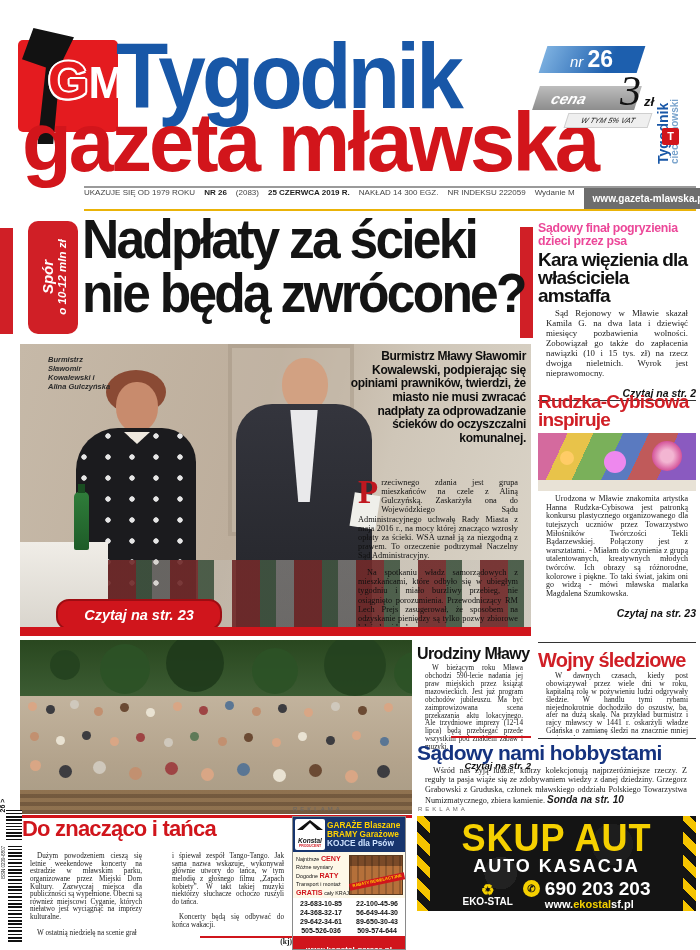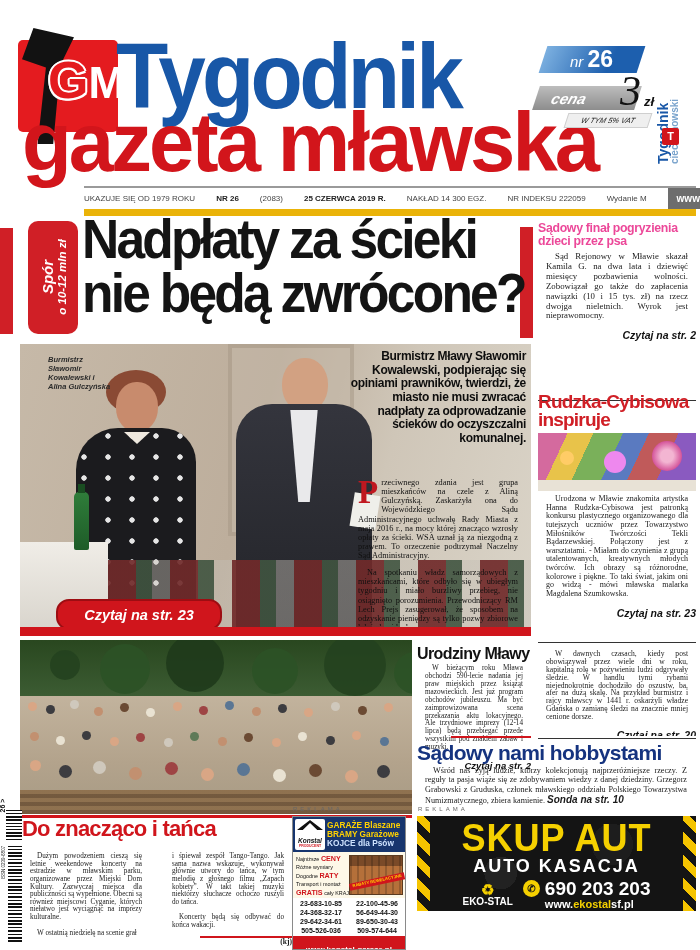--- a/index.html
+++ b/index.html
@@ -30,22 +30,22 @@
   .price-val{left:620px;top:70px;font-family:"Liberation Serif",serif;font-style:italic;font-size:42px;color:#111;line-height:1;}
   .price-unit{left:644px;top:94px;font-size:13px;font-weight:bold;font-style:italic;color:#111;}
   .badge-vat{left:566px;top:113px;width:82px;height:13px;background:#efefef;border:1px solid #cfcfcf;
              transform:skewX(-18deg);display:flex;align-items:center;justify-content:center;
              font-size:7.5px;font-style:italic;color:#222;}
   .side-brand{left:597px;top:73px;width:150px;height:32px;transform:rotate(-90deg);line-height:1;}
   .side-brand .l1{font-size:14px;font-weight:bold;color:#1857a7;}
   .side-brand .l2{font-size:10px;font-weight:bold;color:#79a3cc;}
   .side-logo{left:662px;top:128px;width:17px;height:17px;background:#d2151b;border-radius:2px;
              color:#fff;font-weight:bold;font-size:11px;text-align:center;line-height:17px;}
-  .info-bar{left:84px;top:186px;width:612px;height:21px;border-top:2px solid #9a9a9a;border-bottom:7px solid #eab308;
-            display:flex;align-items:center;gap:21px;font-size:8px;color:#444;white-space:nowrap;}
+  .info-bar{left:84px;top:186px;width:612px;height:21px;border-top:2px solid #9a9a9a;border-bottom:2px solid #eab308;
+            display:flex;align-items:flex-start;gap:9px;font-size:8px;color:#444;white-space:nowrap;}
   .info-bar .b{font-weight:bold;color:#222;}
   .info-web{margin-left:auto;background:#6d6d6d;color:#fff;font-weight:bold;font-size:10px;
             height:100%;display:flex;align-items:center;padding:0 9px;}
 
   
   .left-red-bar{left:0;top:228px;width:13px;height:106px;background:#d01f26;}
   .right-red-bar{left:520px;top:227px;width:13px;height:111px;background:#d01f26;}
   .spor-tag{left:28px;top:221px;width:50px;height:113px;background:#d01f26;border-radius:10px;}
   .spor-inner{position:absolute;left:-31px;top:43px;width:112px;height:26px;transform:rotate(-90deg);
               color:#fff;text-align:center;font-style:italic;font-weight:bold;line-height:1.05;}
@@ -248,37 +248,39 @@
       <div class="t2">o 10-12 mln zł</div>
     </div>
   </div>
   <div class="abs main-headline">
     <div>Nadpłaty za ścieki</div>
     <div>nie będą zwrócone?</div>
   </div>
 
   <div class="abs rcol" style="top:222px;height:176px;overflow:hidden;">
     <div class="kicker">Sądowy finał pogryzienia dzieci przez psa</div>
+    <div class="rhead">Kara więzienia dla właściciela amstaffa</div>
     <p class="rbody">Sąd Rejonowy w Mławie skazał Kamila G. na dwa lata i dziewięć miesięcy pozbawienia wolności. Zobowiązał go także do zapłacenia nawiązki (10 i 15 tys. zł) na rzecz dwojga nieletnich. Wyrok jest nieprawomocny.</p>
     <div class="readmore">Czytaj na str. 2</div>
   </div>
   <div class="abs divider" style="top:400px;"></div>
 
   <div class="abs rcol" style="top:390px;height:232px;overflow:hidden;">
     <div class="rhead red">Rudzka-Cybisowa inspiruje</div>
     <div class="art-photo">
       <div class="art-flower"></div>
       <div class="art-table"></div>
     </div>
     <p class="rbody" style="font-size:8px;line-height:1.08;">Urodzona w Mławie znakomita artystka Hanna Rudzka-Cybisowa jest patronką konkursu plastycznego organizowanego dla tutejszych uczniów przez Towarzystwo Miłośników Twórczości Tekli Bądarzewskiej. Połączony jest z warsztatami. - Miałam do czynienia z grupą utalentowanych, kreatywnych młodych twórców. Ich obrazy są różnorodne, kolorowe i piękne. To taki świat, jakim oni go widzą - mówi mławska malarka Magdalena Szumkowska.</p>
     <div class="readmore">Czytaj na str. 23</div>
   </div>
   <div class="abs divider" style="top:642px;"></div>
 
   <div class="abs rcol" style="top:648px;height:88px;overflow:hidden;">
+    <div class="rhead red" style="font-size:20px;">Wojny śledziowe</div>
     <p class="rbody" style="font-size:7.6px;line-height:1.04;margin-top:2px;">W dawnych czasach, kiedy post obowiązywał przez wiele dni w roku, kapitalną rolę w pożywieniu ludzi odgrywały śledzie. W handlu tymi rybami niejednokrotnie dochodziło do oszustw, ba, afer na dużą skalę. Na przykład burmistrz i rajcy mławscy w 1441 r. oskarżyli władze Gdańska o zamianę śledzi na znacznie mniej cenione dorsze.</p>
     <div class="readmore" style="margin-top:0;">Czytaj na str. 20</div>
   </div>
   <div class="abs divider" style="top:738px;"></div>
 
   <div class="abs main-photo">
     <div class="door"></div>
     <div class="w-hair"></div>
     <div class="w-head"></div>
     <div class="w-body"></div>

